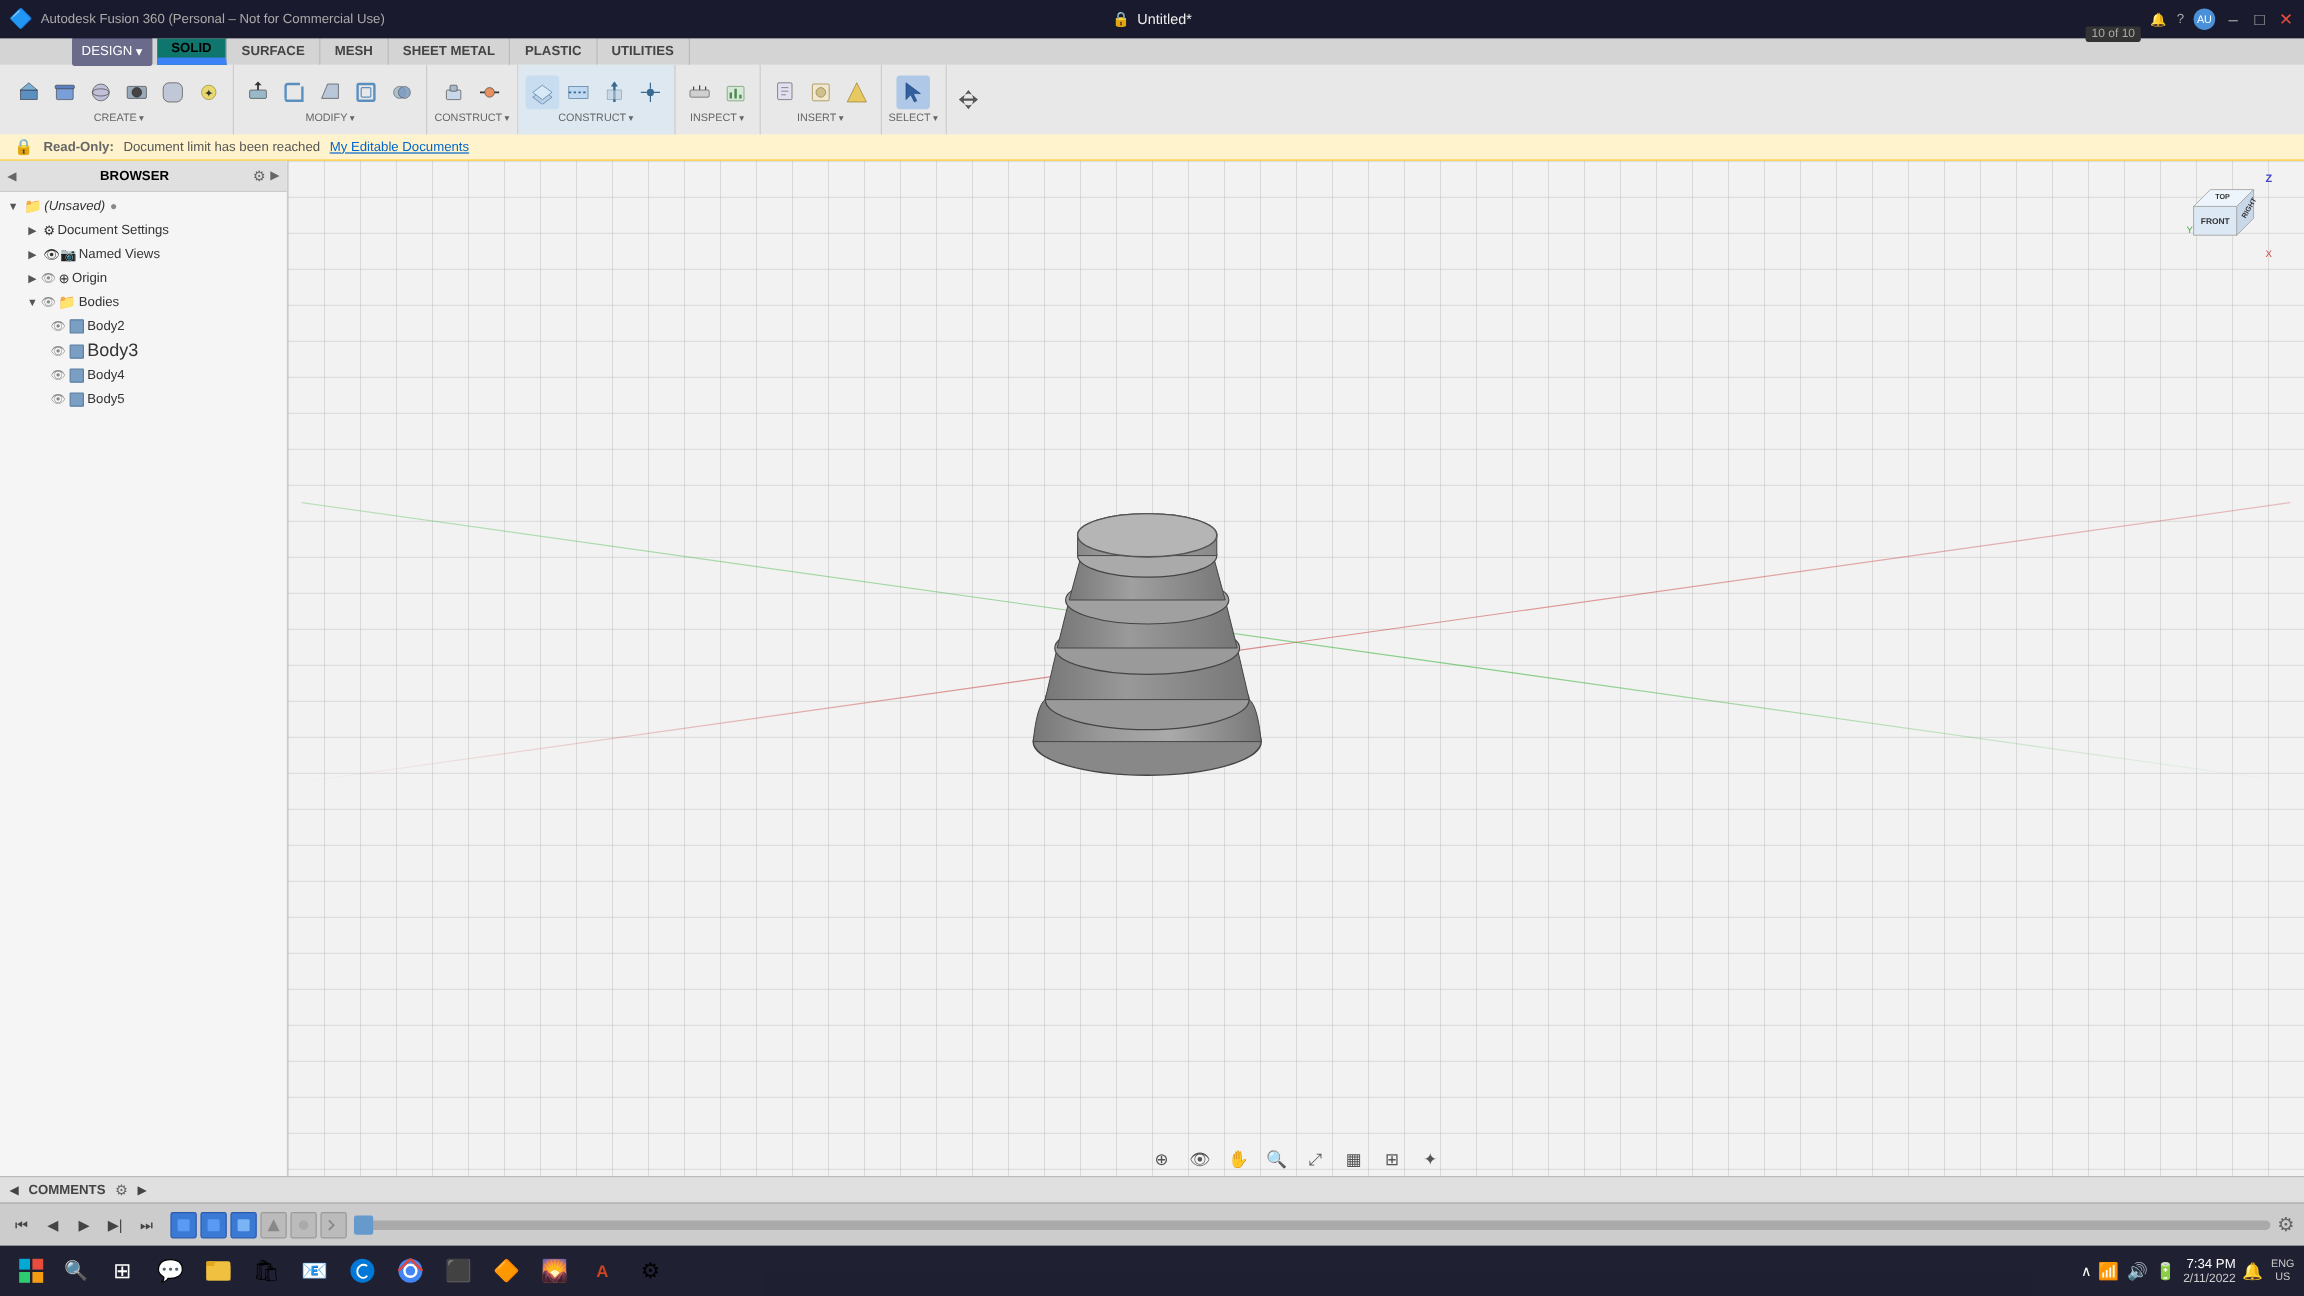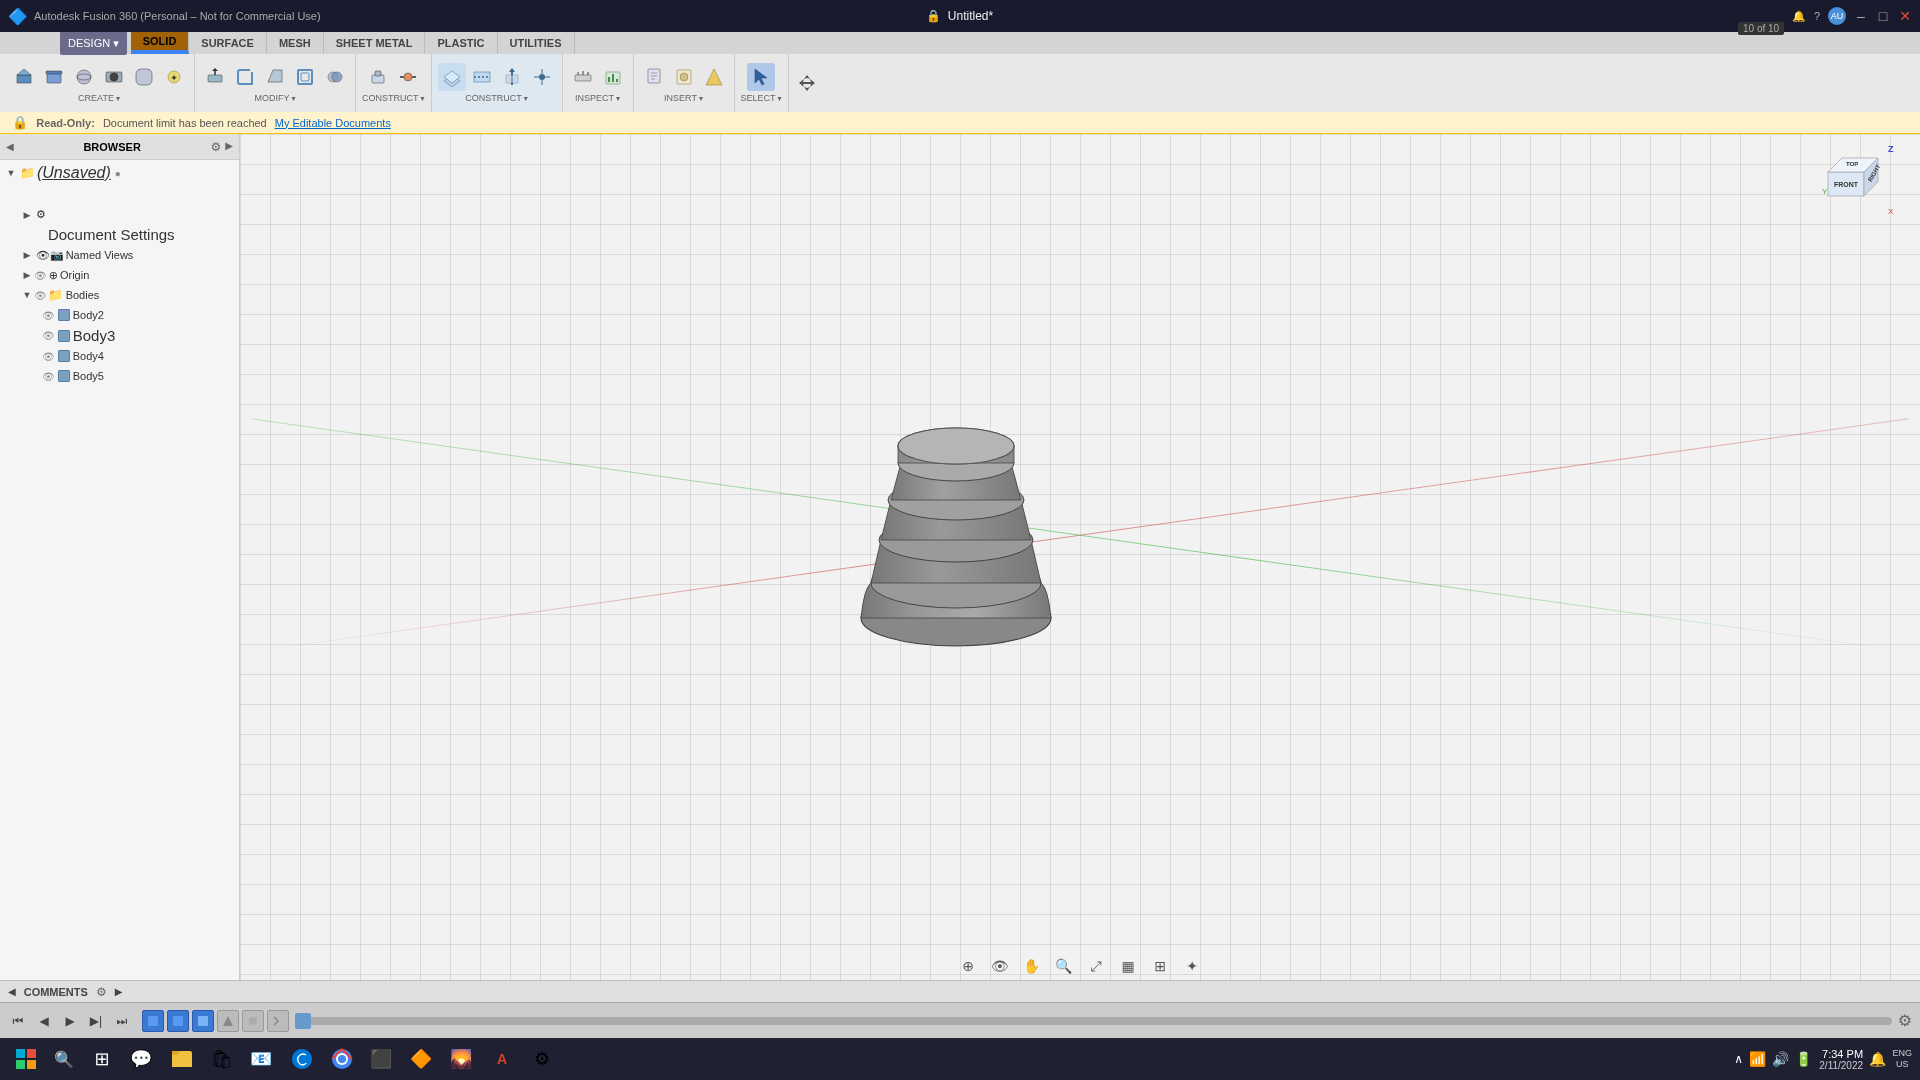--- a/index.html
+++ b/index.html
@@ -23,21 +23,21 @@
     
     #mode-tabs {
       display: flex; align-items: center; height: 22px;
       background: #d4d4d4; padding-left: 60px; gap: 0;
     }
     .mode-tab {
       padding: 2px 12px; font-size: 11px; font-weight: 600;
       color: #444; cursor: pointer; height: 22px; display: flex; align-items: center;
       border-right: 1px solid #bbb;
     }
-    .mode-tab.active { background: #a16207; color: #000; border-bottom: 4px solid #3b82f6; }
+    .mode-tab.active { background: #0f766e; color: #000; border-bottom: 6px solid #3b82f6; }
 
     
     #toolbar-icons {
       display: flex; align-items: center; height: 58px;
       background: #e8e8e8; padding: 0 4px; gap: 0;
     }
     .design-dropdown {
       background: #6a6a8a; color: white; padding: 2px 8px;
       border-radius: 2px; font-size: 11px; cursor: pointer; display: flex; align-items: center; gap: 3px;
       height: 24px; margin-right: 4px;
@@ -449,29 +449,29 @@
       <div class="header-icons">
         <span style="font-size:12px;cursor:pointer;color:#666;">⚙</span>
         <span style="font-size:10px;cursor:pointer;color:#666;">▶</span>
       </div>
     </div>
     <div id="browser-content">
 
       <div class="tree-item">
         <div class="tree-arrow">▼</div>
         <span style="font-size:12px;margin:0 2px;">📁</span>
-        <span style="font-size:16px;font-style:italic;text-decoration:underline;">(Unsaved)</span>
+        <span style="font-size:11px;font-style:italic;">(Unsaved)</span>
         <span style="font-size:10px;color:#888;margin-left:4px;">●</span>
       </div>
 
       <div class="tree-item">
         <div class="tree-indent"></div>
         <div class="tree-arrow">▶</div>
         <span style="font-size:11px;margin:0 2px;">⚙</span>
-        <span style="font-size:15px;margin-top:40px;">Document Settings</span>
+        <span style="font-size:11px;">Document Settings</span>
       </div>
 
       <div class="tree-item">
         <div class="tree-indent"></div>
         <div class="tree-arrow">▶</div>
         <span style="font-size:11px;margin:0 2px;display:flex;gap:2px;">👁📷</span>
         <span style="font-size:11px;">Named Views</span>
       </div>
 
       <div class="tree-item">

